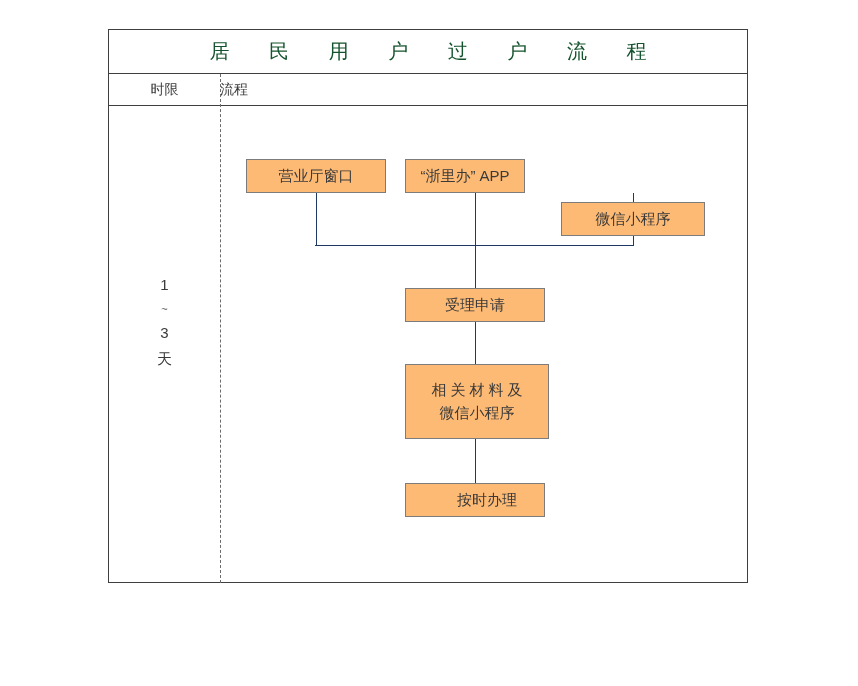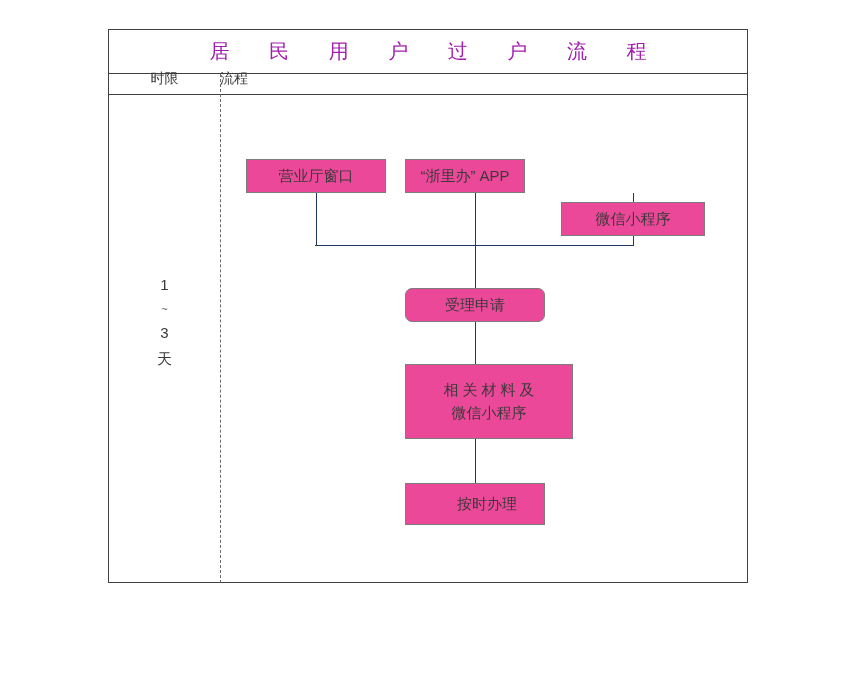--- a/index.html
+++ b/index.html
@@ -39,29 +39,29 @@
     box-sizing: border-box;
     border-bottom: 1.5px solid #3f3f3f;
     display: flex;
     align-items: center;
     justify-content: center;
   }
   #title-text {
     font-size: 20px;
     letter-spacing: 17px;
     text-indent: 17px;
-    color: #a21caf;
+    color: #14532d;
     white-space: nowrap;
   }
 
   
   #header-row {
     position: absolute;
     left: 0;
-    top: 33px;
+    top: 44px;
     width: 100%;
     height: 32px;
     box-sizing: border-box;
     border-bottom: 1.5px solid #3f3f3f;
   }
   #header-limit-cell {
     position: absolute;
     left: 0;
     top: 0;
     width: 111px;
@@ -138,21 +138,21 @@
     top: 0;
     right: 0;
     bottom: 0;
   }
 
   
   .node {
     position: absolute;
     box-sizing: border-box;
     border: 1.2px solid #7c7c7c;
-    background: #ec4899;
+    background: #fdba74;
     display: flex;
     flex-direction: column;
     align-items: center;
     justify-content: center;
     font-size: 15px;
     color: #3a3a3a;
     white-space: nowrap;
     z-index: 3;
   }
   .node .line {
@@ -162,23 +162,23 @@
     letter-spacing: 4px;
     text-indent: 4px;
   }
 
   
   #node-hall      { left: 26px;  top: 53px;  width: 140px; height: 34px; }
   #node-zlb-app   { left: 185px; top: 53px;  width: 120px; height: 34px; }
   #node-wechat    { left: 341px; top: 53px;  width: 144px; height: 34px; margin-top: 43px; }
 
   
-  #node-accept    { left: 185px; top: 182px; width: 140px; height: 34px; border-radius: 7px; }
-  #node-materials { left: 185px; top: 258px; width: 168px; height: 75px; }
-  #node-ontime    { left: 185px; top: 377px; width: 140px; height: 42px; padding-left: 24px; }
+  #node-accept    { left: 185px; top: 182px; width: 140px; height: 34px; }
+  #node-materials { left: 185px; top: 258px; width: 144px; height: 75px; }
+  #node-ontime    { left: 185px; top: 377px; width: 140px; height: 34px; padding-left: 24px; }
 
   
   .conn-v, .conn-h {
     position: absolute;
     background: #1f3864;
     z-index: 1;
   }
   .conn-v { width: 1.3px; }
   .conn-h { height: 1.3px; }
 

